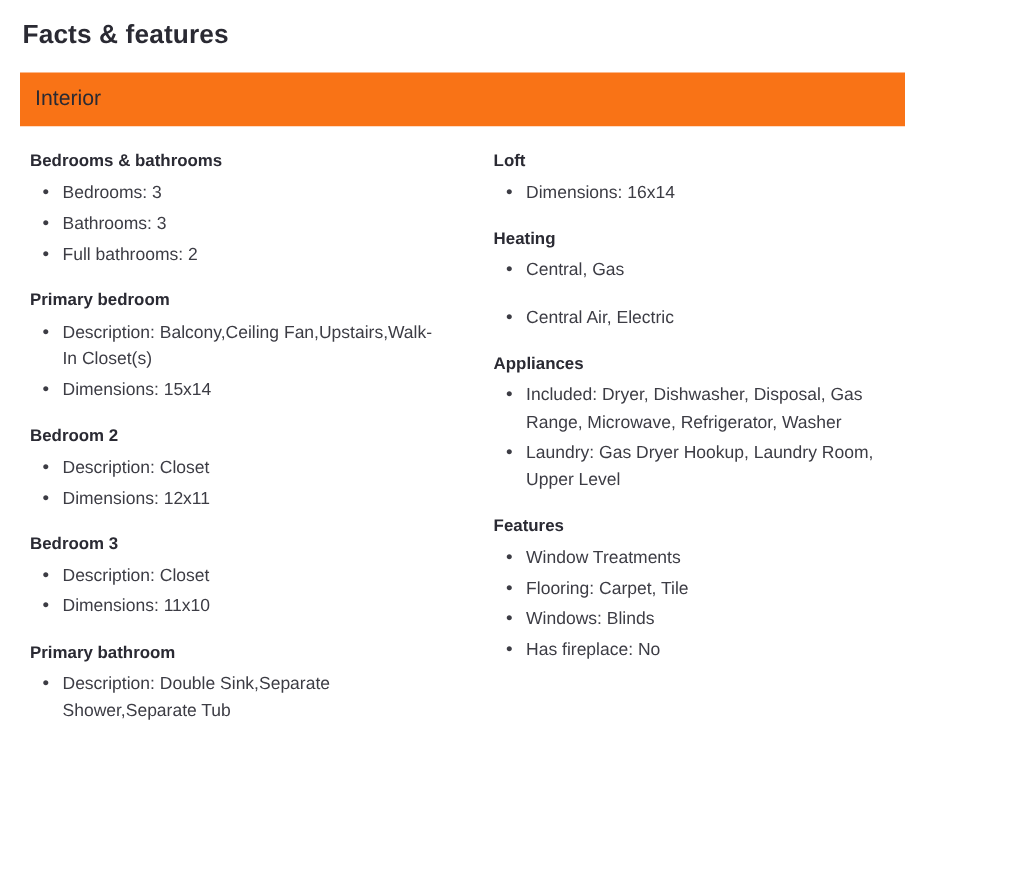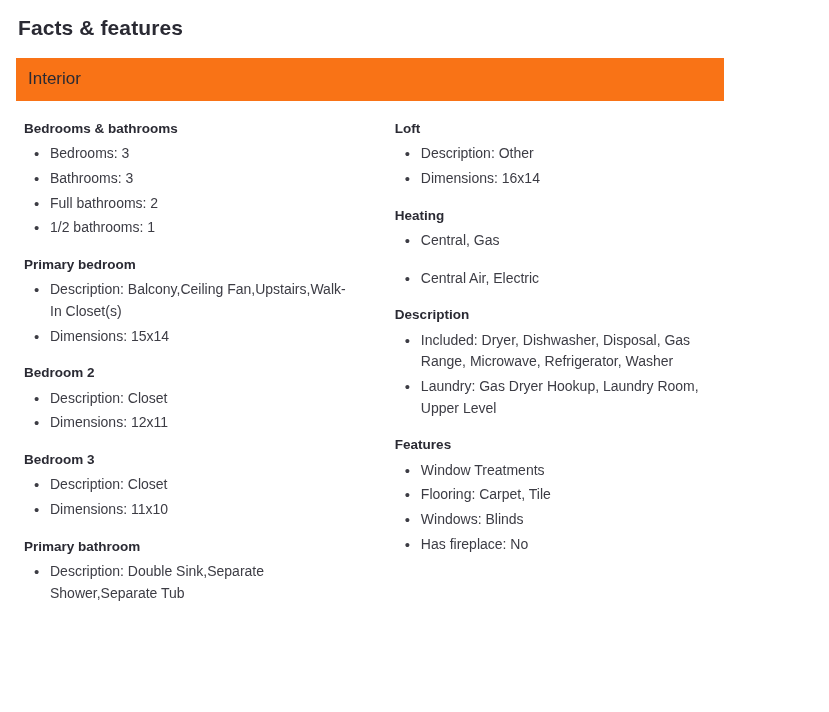--- a/index.html
+++ b/index.html
@@ -90,21 +90,20 @@
   <div class="columns">
 
     <div class="col left">
 
       <div class="group">
         <div class="group-title">Bedrooms &amp; bathrooms</div>
         <ul class="items">
           <li>Bedrooms: 3</li>
           <li>Bathrooms: 3</li>
           <li>Full bathrooms: 2</li>
-          <li>1/2 bathrooms: 1</li>
         </ul>
       </div>
 
       <div class="group">
         <div class="group-title">Primary bedroom</div>
         <ul class="items">
           <li>Description: Balcony,Ceiling Fan,Upstairs,Walk-In Closet(s)</li>
           <li>Dimensions: 15x14</li>
         </ul>
       </div>
@@ -132,40 +131,39 @@
         </ul>
       </div>
 
     </div>
 
     <div class="col right">
 
       <div class="group">
         <div class="group-title">Loft</div>
         <ul class="items">
-          <li>Description: Other</li>
           <li>Dimensions: 16x14</li>
         </ul>
       </div>
 
       <div class="group">
         <div class="group-title">Heating</div>
         <ul class="items">
           <li>Central, Gas</li>
         </ul>
       </div>
 
       <div class="group">
         <ul class="items">
           <li>Central Air, Electric</li>
         </ul>
       </div>
 
       <div class="group">
-        <div class="group-title">Description</div>
+        <div class="group-title">Appliances</div>
         <ul class="items">
           <li>Included: Dryer, Dishwasher, Disposal, Gas Range, Microwave, Refrigerator, Washer</li>
           <li>Laundry: Gas Dryer Hookup, Laundry Room, Upper Level</li>
         </ul>
       </div>
 
       <div class="group">
         <div class="group-title">Features</div>
         <ul class="items">
           <li>Window Treatments</li>

